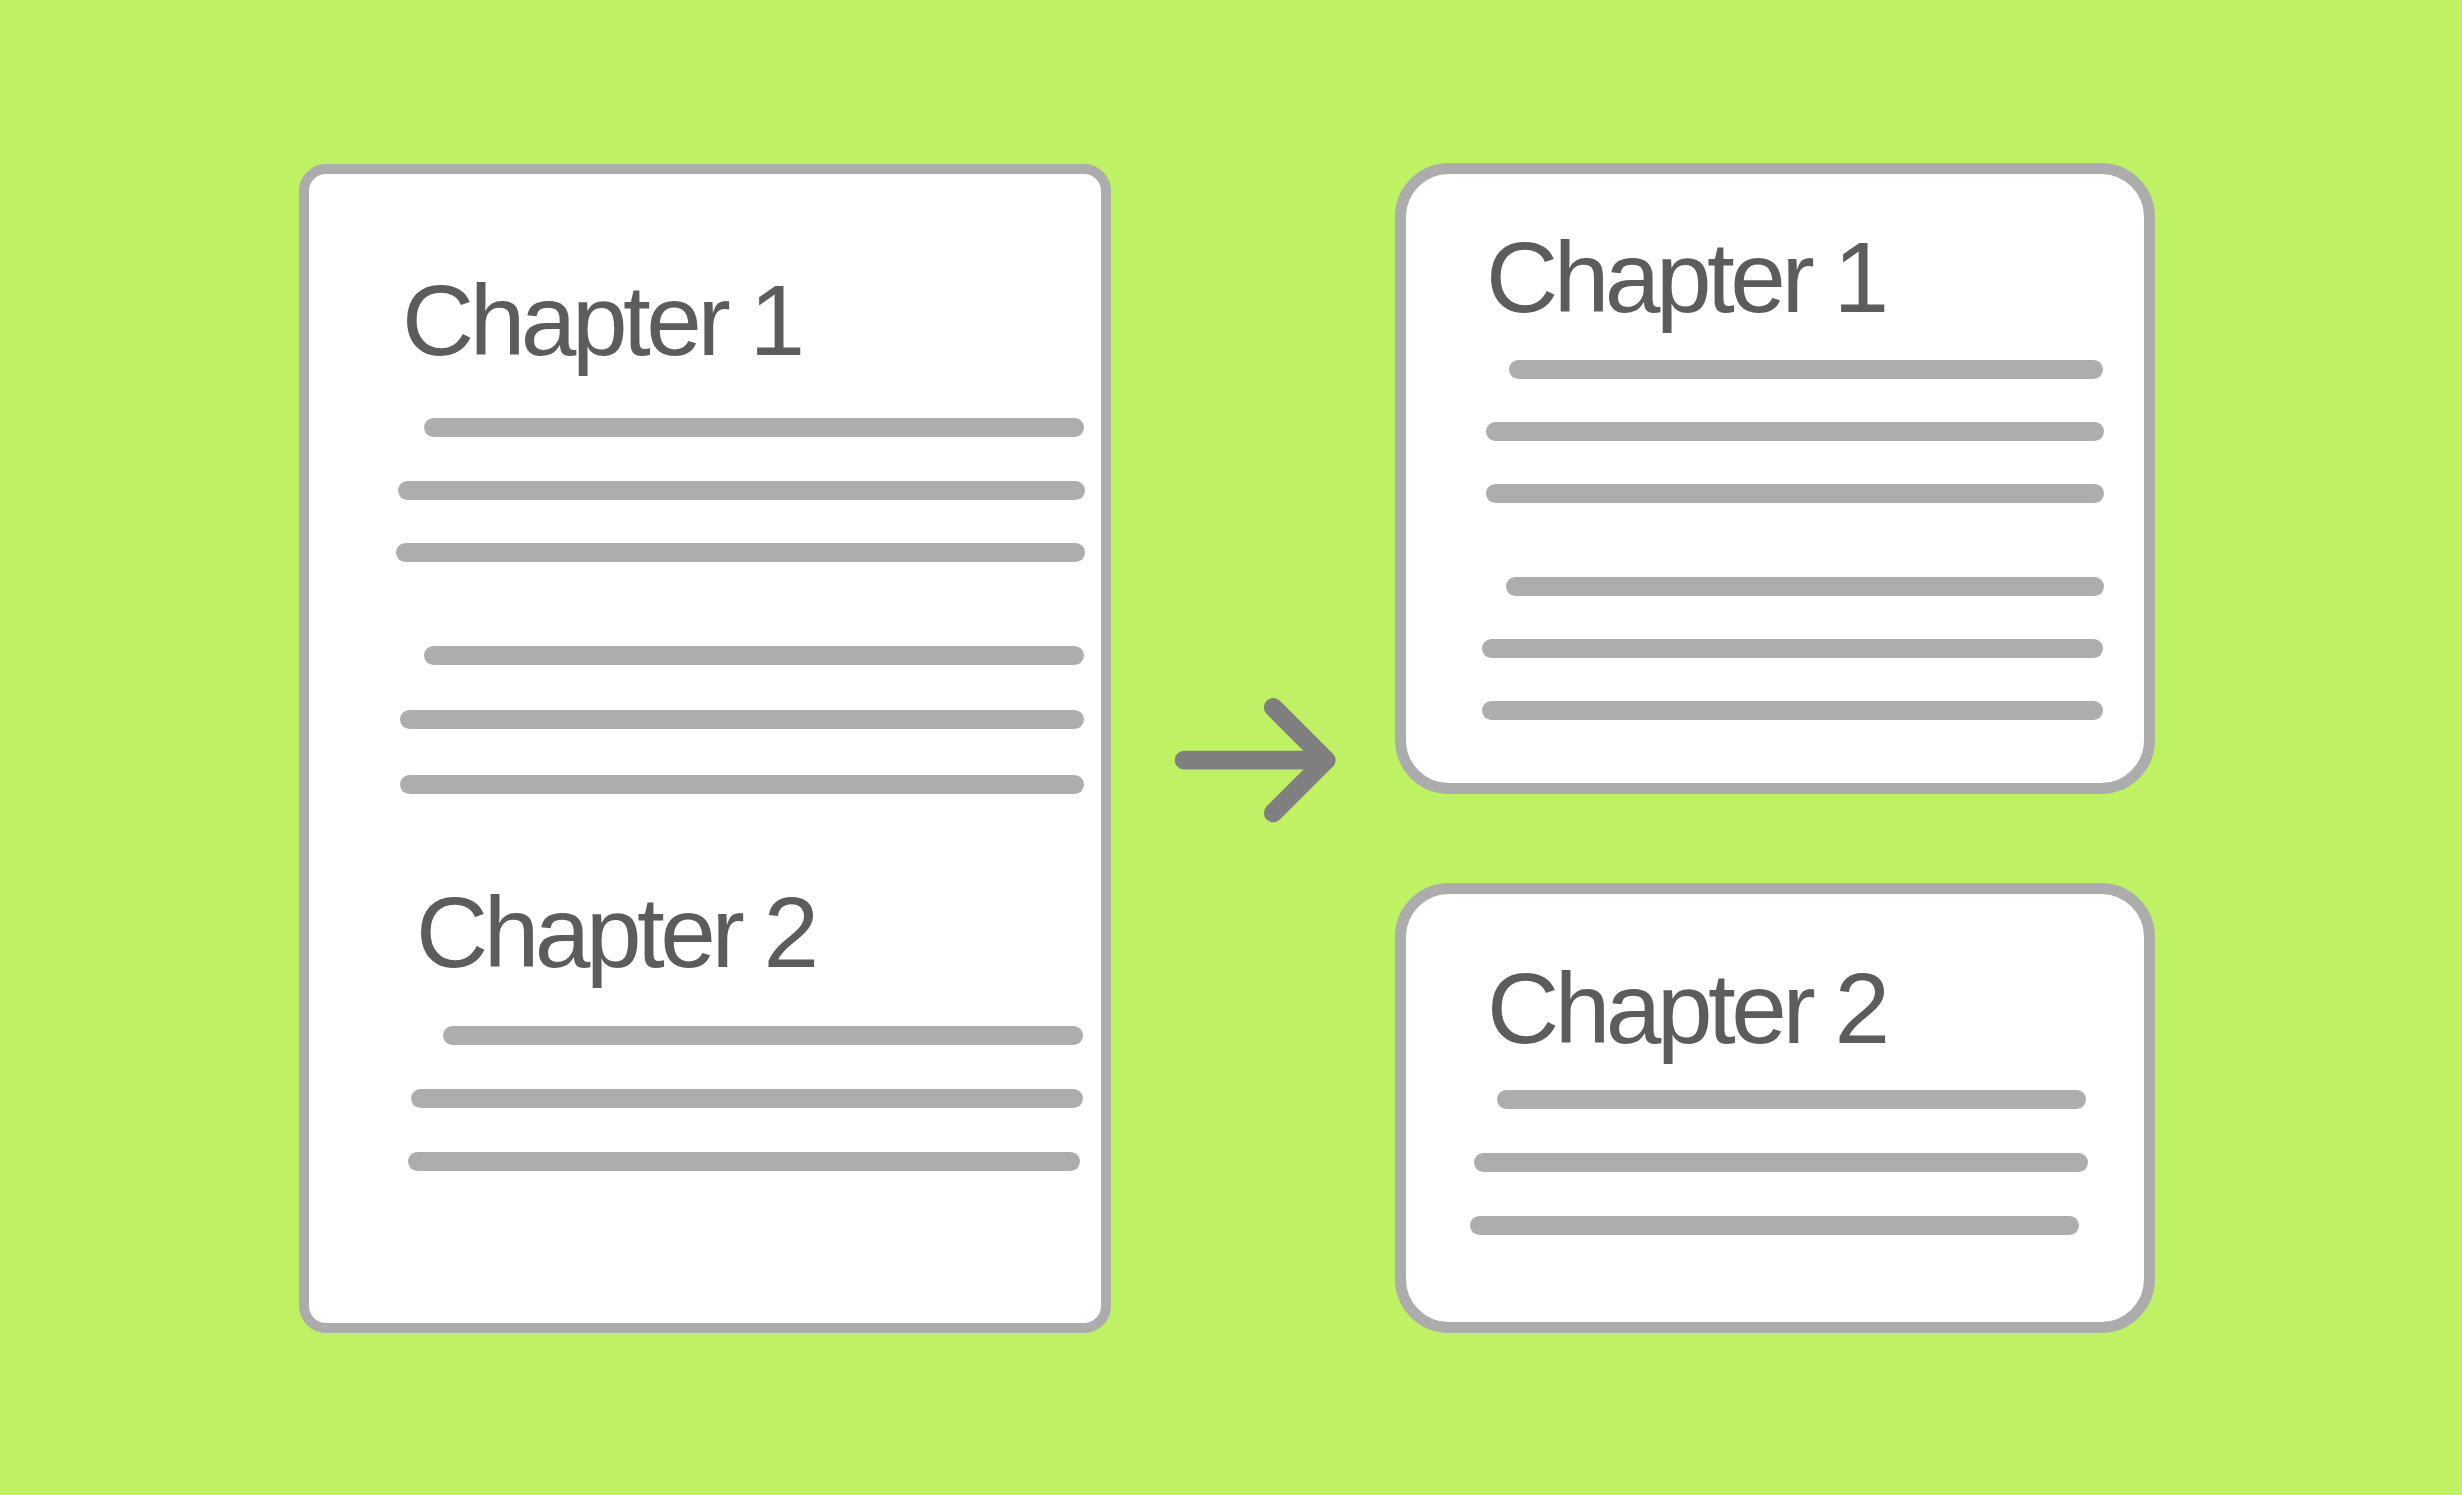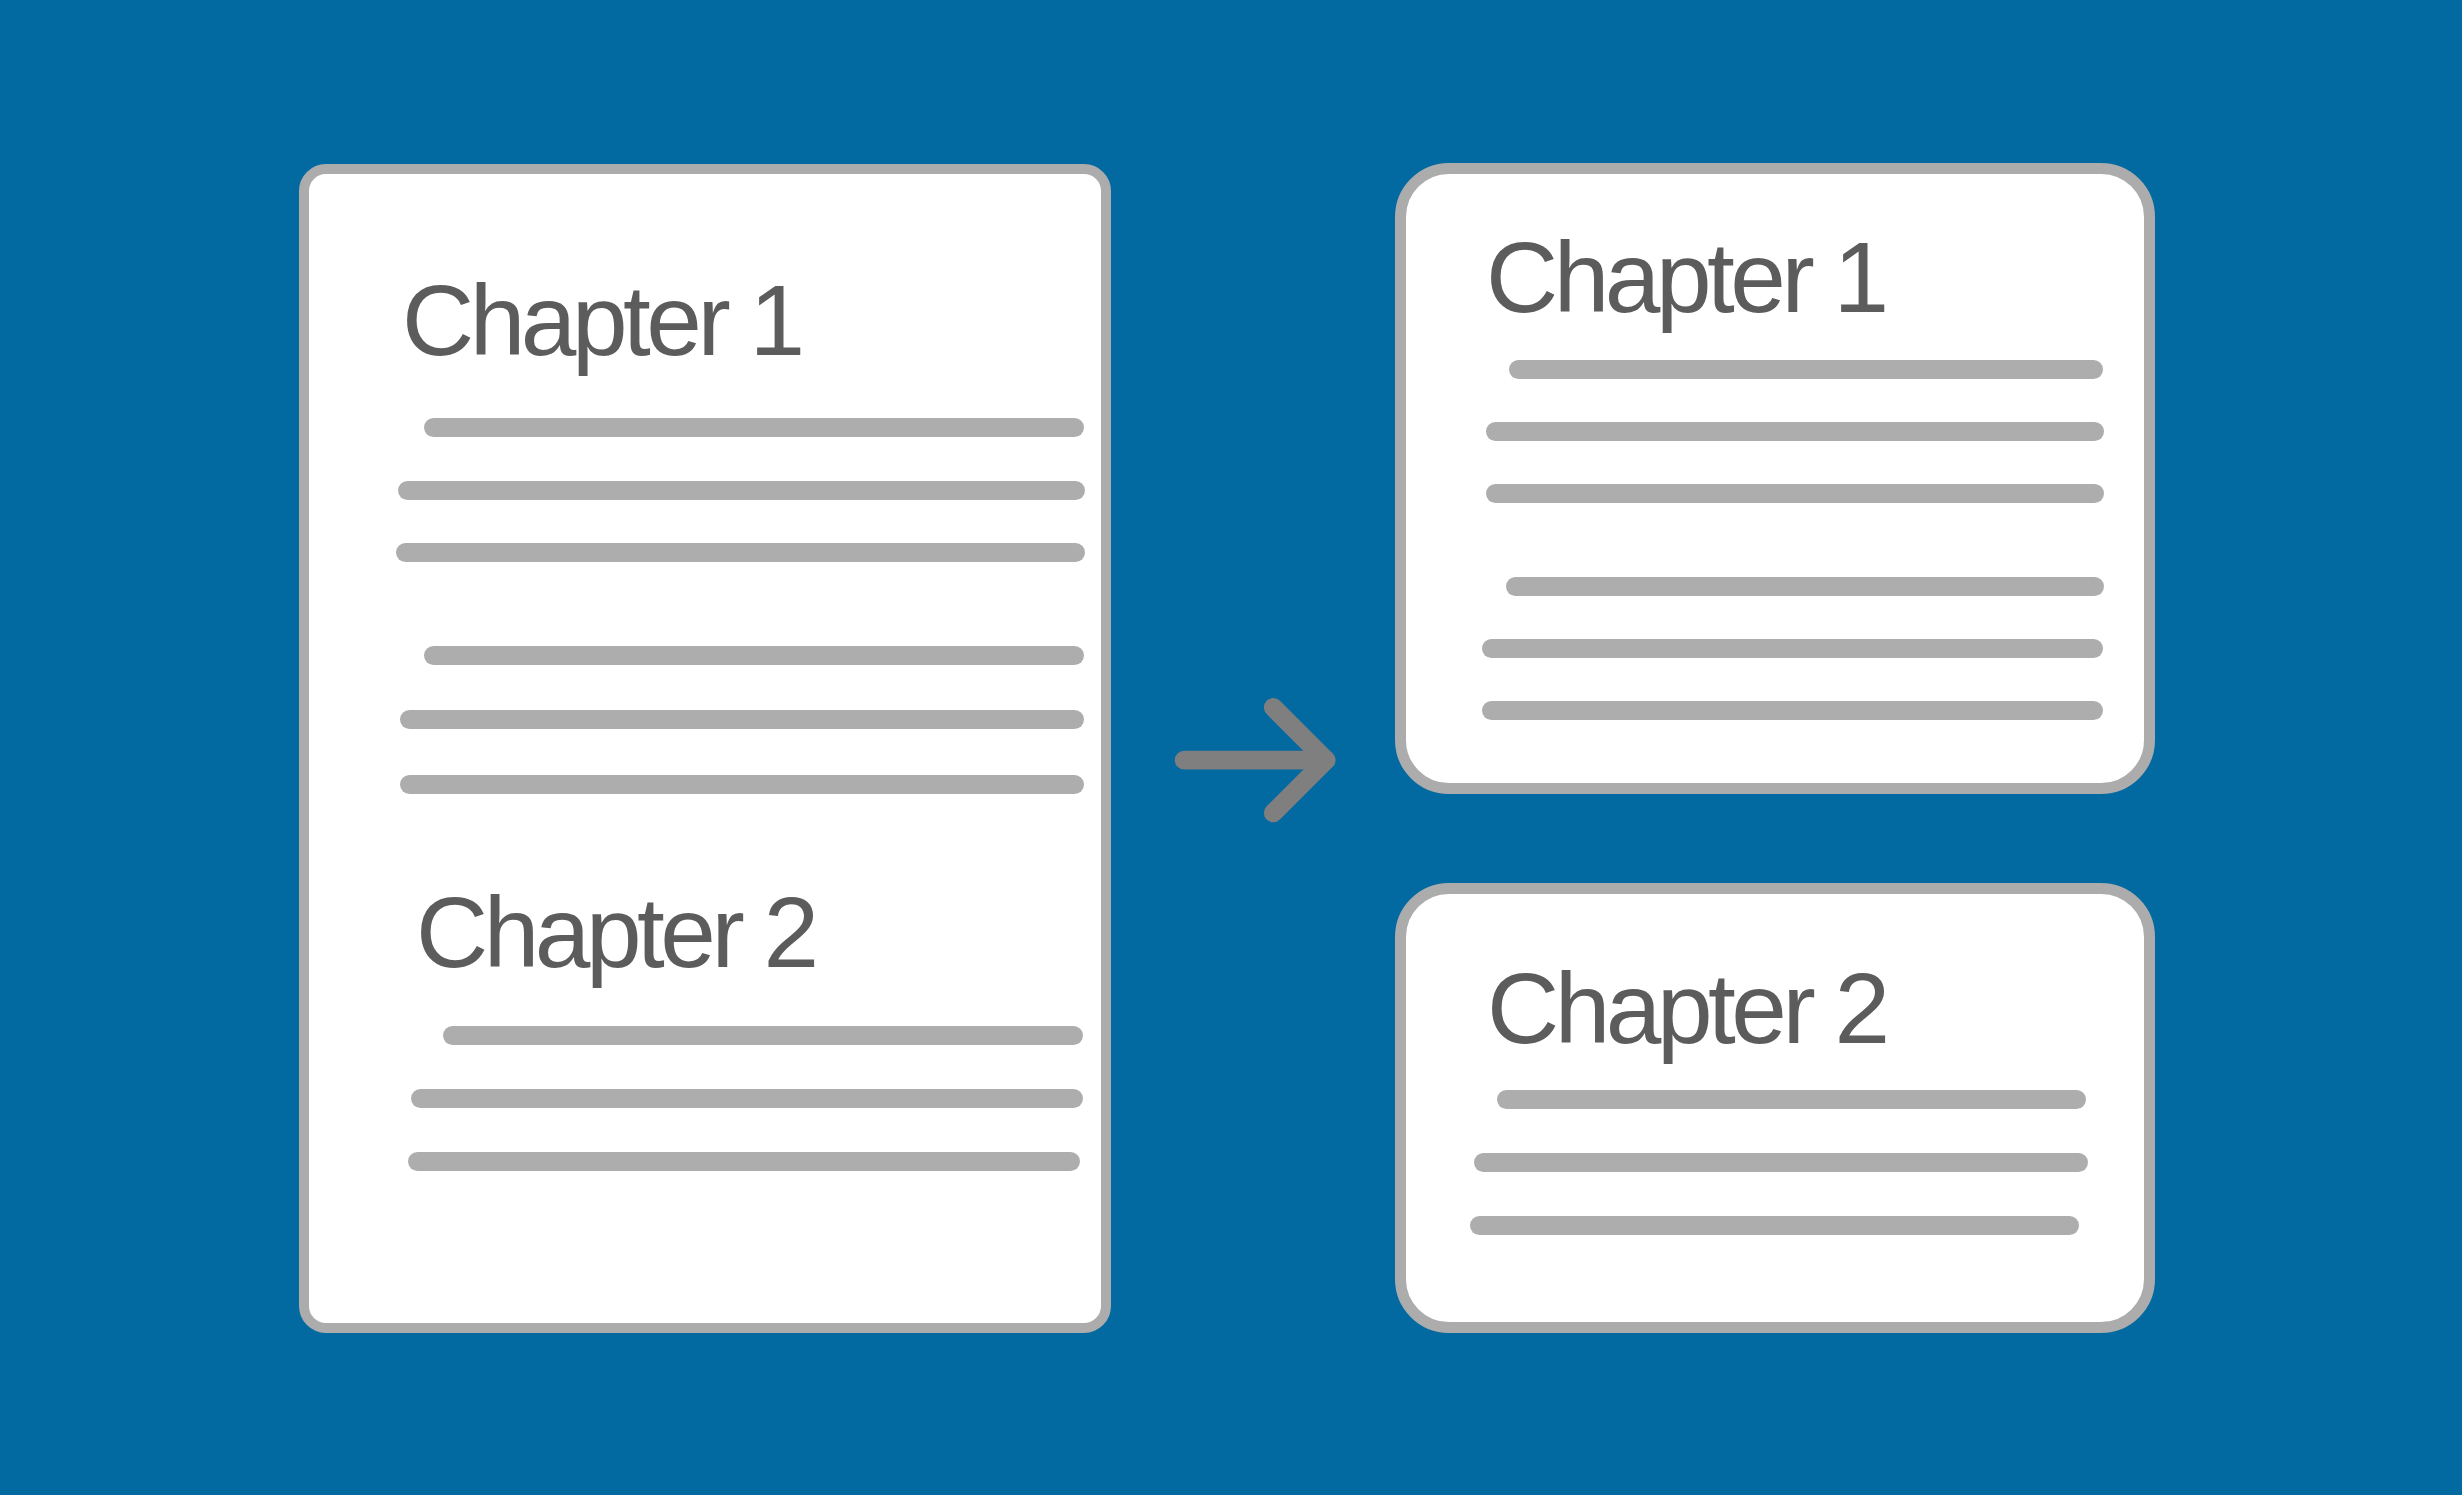--- a/index.html
+++ b/index.html
@@ -53,21 +53,21 @@
   }
   .arrow-wrap {
     position: absolute;
     left: 1149px; top: 674px;
     width: 211px; height: 176px;
   }
 </style>
 </head>
 <body>
 
-<div class="canvas" style="background: #0369a1;">
+<div class="canvas" style="background: #bef264;">
 
   <div class="panel doc" style="background: rgb(255, 255, 255); border-color: rgb(172, 172, 172);">
     <div class="chapter-title title-1" style="color: rgb(92, 92, 92);">Chapter 1</div>
     <div class="chapter-title title-2" style="color: rgb(92, 92, 92);">Chapter 2</div>
     <div></div>
   <div class="bar" style="left: 115px; top: 244px; width: 660px; height: 19.3px; border-radius: 10px; background: rgb(173, 173, 173);"></div>
       <div class="bar" style="left: 89px; top: 307px; width: 687px; height: 19.3px; border-radius: 10px; background: rgb(173, 173, 173);"></div>
       <div class="bar" style="left: 87px; top: 369px; width: 689px; height: 19.3px; border-radius: 10px; background: rgb(173, 173, 173);"></div>
       <div class="bar" style="left: 115px; top: 472px; width: 660px; height: 19.3px; border-radius: 10px; background: rgb(173, 173, 173);"></div>
       <div class="bar" style="left: 91px; top: 536px; width: 684px; height: 19.3px; border-radius: 10px; background: rgb(173, 173, 173);"></div>

